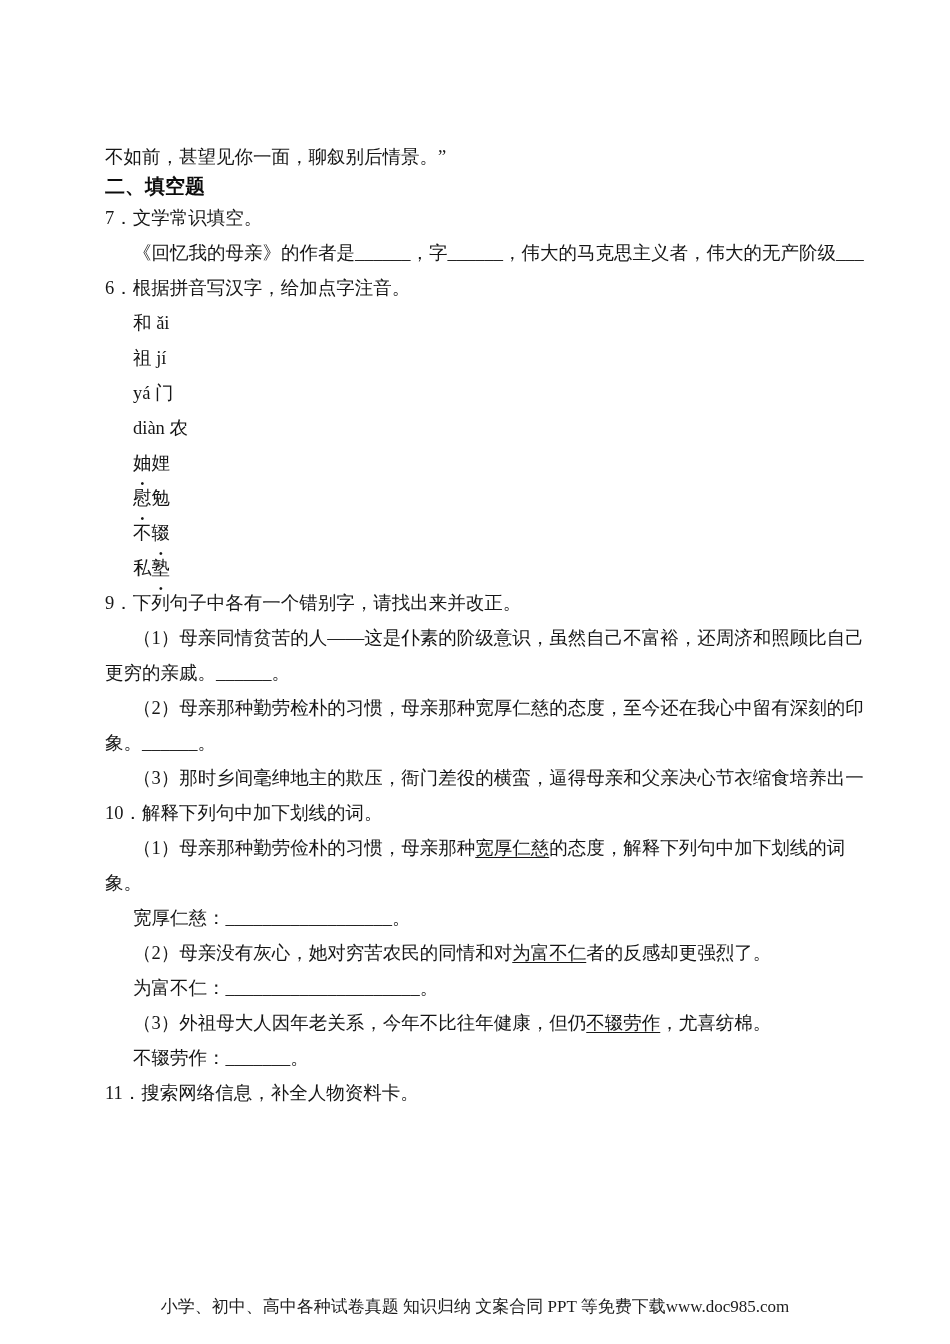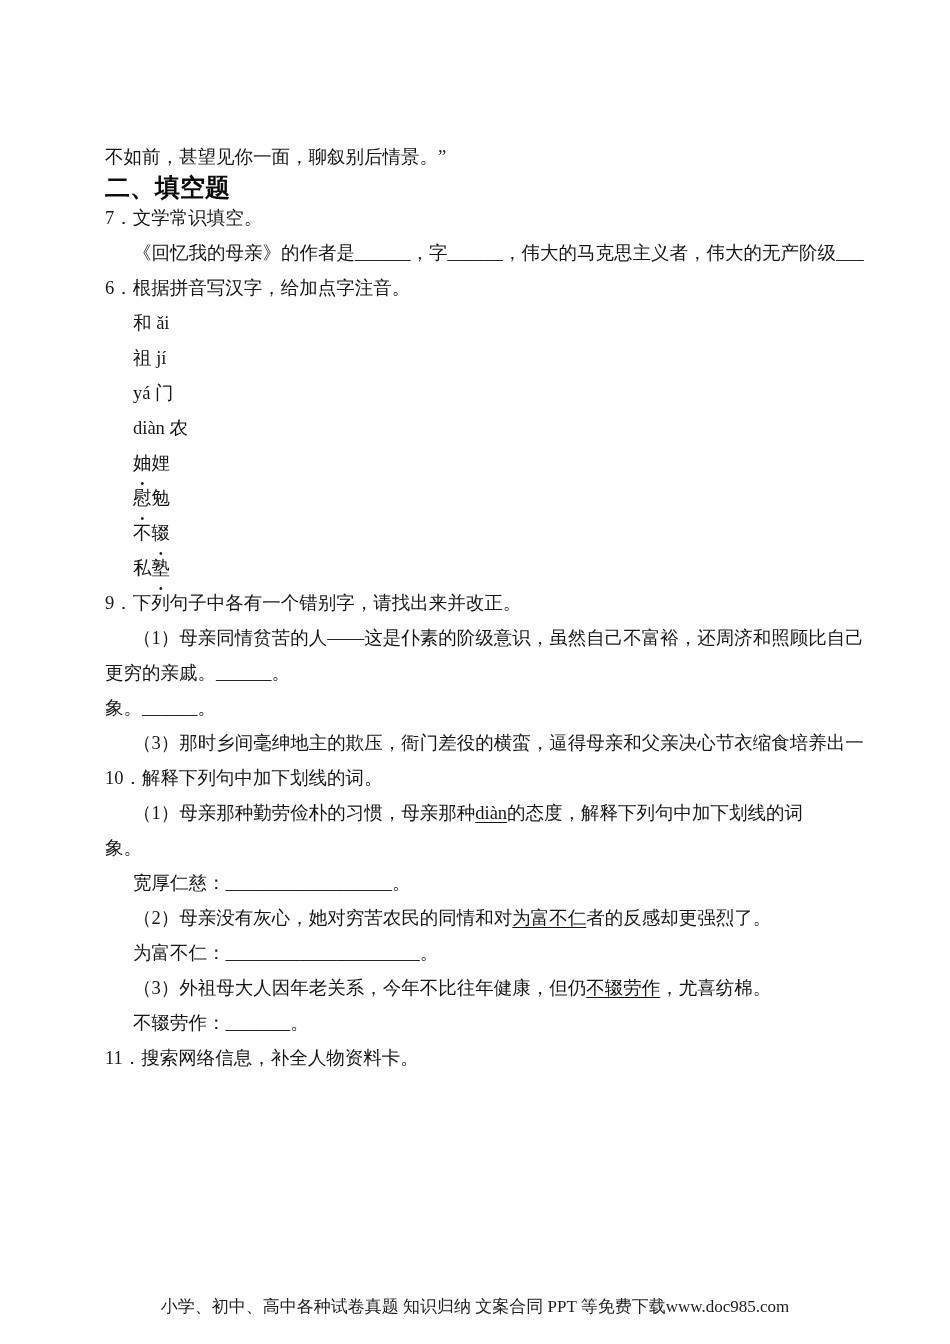--- a/index.html
+++ b/index.html
@@ -12,23 +12,23 @@
     overflow:hidden;
   }
   .content { position:absolute; top:96px; left:105px; width:740px;margin-top:44px; }
   .line {
     height:35px; line-height:35px;
     font-size:18.5px;
     margin:0; white-space:nowrap;
   }
   .indent { text-indent:28px; }
   .section-heading {
-    font-family:Liberation Serif, serif;
+    font-family:Liberation Mono, monospace;
     font-weight:bold;
-    font-size:25px;
+    font-size:20px;
     height:26px; line-height:26px;
     margin:0; white-space:nowrap;
     color:#0c0c0c;
   }
   .u { text-decoration:underline; text-underline-offset:3px; }
   .emph { position:relative; display:inline-block; text-indent:0; }
   .emph:not(:empty)::after {
     content:"\2022";
     position:absolute;
     left:50%; transform:translateX(-50%);
@@ -66,25 +66,26 @@
     <p class="line indent"><span>yá 门</span><span class="emph"></span><span></span></p>
     <p class="line indent"><span>diàn 农</span><span class="emph"></span><span></span></p>
     <p class="line indent"><span></span><span class="emph">妯</span><span>娌</span></p>
     <p class="line indent"><span></span><span class="emph">慰</span><span>勉</span></p>
     <p class="line indent"><span>不</span><span class="emph">辍</span><span></span></p>
     <p class="line indent"><span>私</span><span class="emph">塾</span><span></span></p>
 
     <p class="line">9．下列句子中各有一个错别字，请找出来并改正。</p>
     <p class="line indent">（1）母亲同情贫苦的人——这是仆素的阶级意识，虽然自己不富裕，还周济和照顾比自己</p>
     <p class="line">更穷的亲戚。______。</p>
+    <p class="line indent">（2）母亲那种勤劳检朴的习惯，母亲那种宽厚仁慈的态度，至今还在我心中留有深刻的印</p>
     <p class="line">象。______。</p>
     <p class="line indent">（3）那时乡间毫绅地主的欺压，衙门差役的横蛮，逼得母亲和父亲决心节衣缩食培养出一</p>
 
     <p class="line">10．解释下列句中加下划线的词。</p>
-    <p class="line indent"><span>（1）母亲那种勤劳俭朴的习惯，母亲那种</span><span class="u">diàn</span><span>的态度，解释下列句中加下划线的词</span></p>
+    <p class="line indent"><span>（1）母亲那种勤劳俭朴的习惯，母亲那种</span><span class="u">宽厚仁慈</span><span>的态度，解释下列句中加下划线的词</span></p>
     <p class="line">象。</p>
     <p class="line indent">宽厚仁慈：__________________。</p>
     <p class="line indent"><span>（2）母亲没有灰心，她对穷苦农民的同情和对</span><span class="u">为富不仁</span><span>者的反感却更强烈了。</span></p>
     <p class="line indent">为富不仁：_____________________。</p>
     <p class="line indent"><span>（3）外祖母大人因年老关系，今年不比往年健康，但仍</span><span class="u">不辍劳作</span><span>，尤喜纺棉。</span></p>
     <p class="line indent">不辍劳作：_______。</p>
 
     <p class="line">11．搜索网络信息，补全人物资料卡。</p>
 
   </div>

